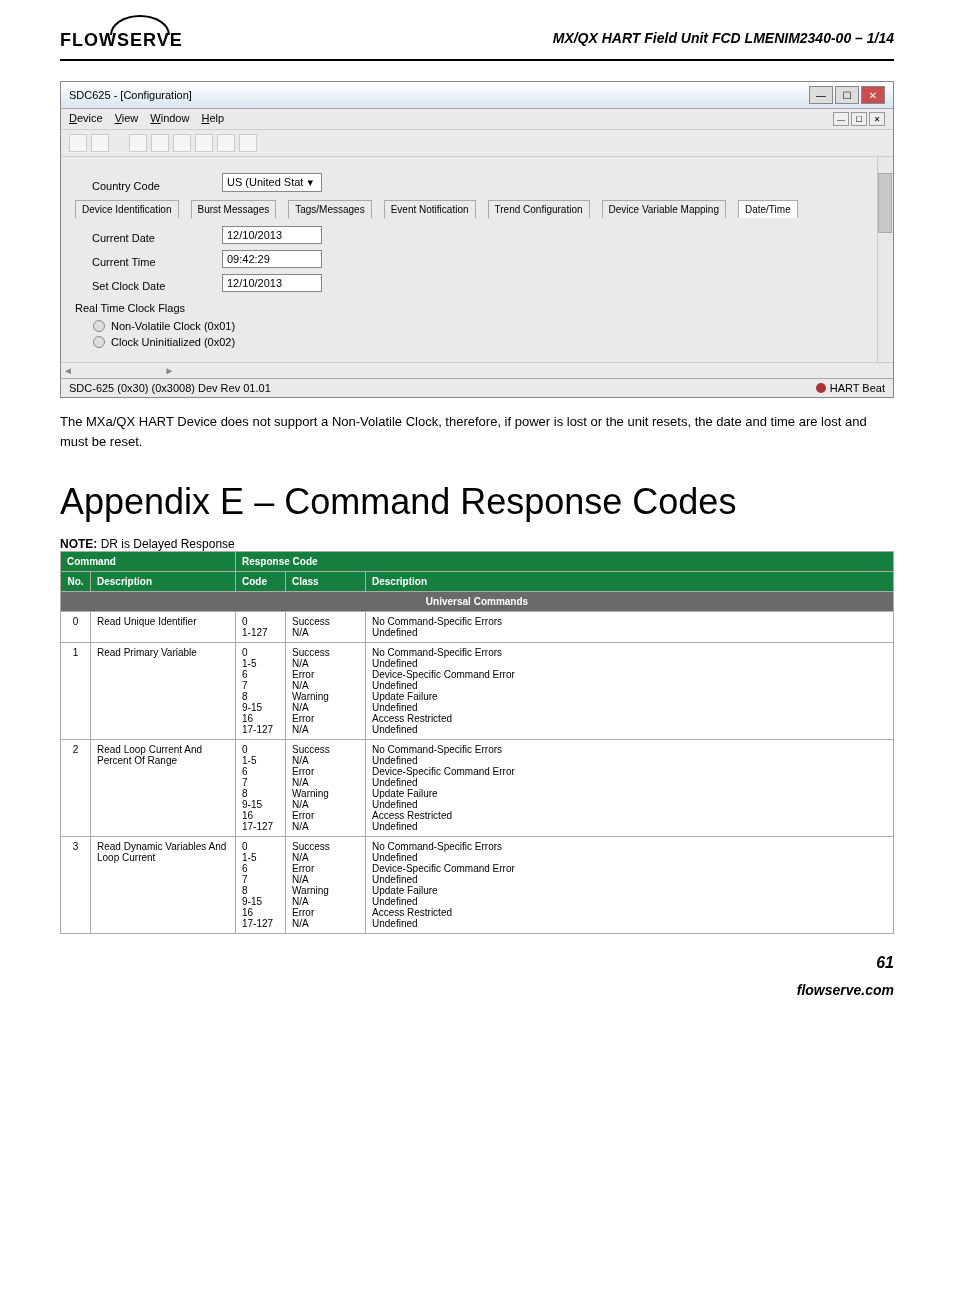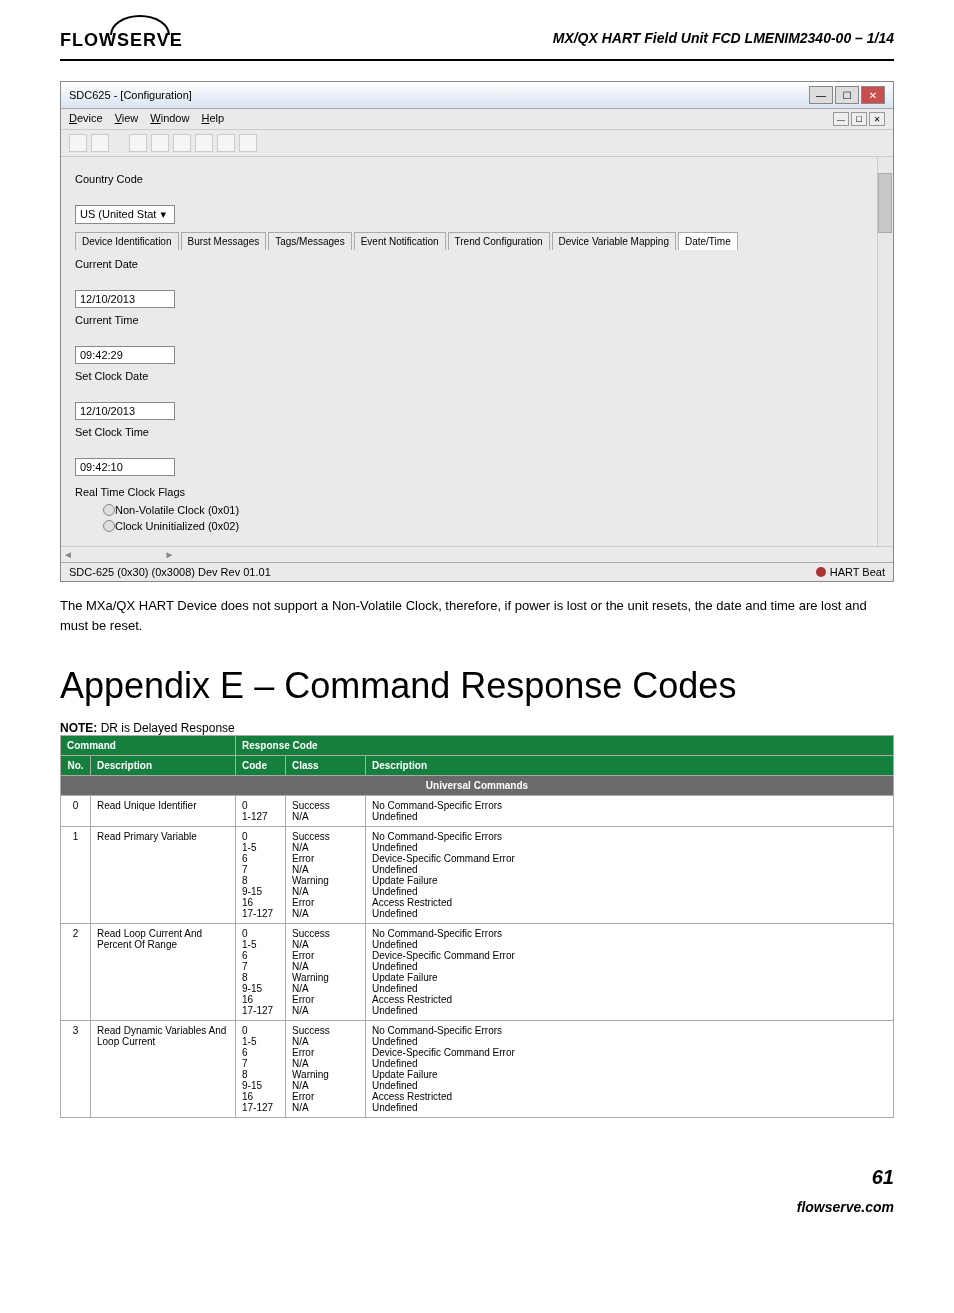--- a/index.html
+++ b/index.html
@@ -17,46 +17,46 @@
 .menubar { padding: 3px 8px; background: #ece9ec; display: flex; justify-content: space-between; border-bottom: 1px solid #ccc; }
 .menu-items { display: flex; gap: 12px; }
 .menu-items span { cursor: default; }
 .menu-items u { text-decoration: underline; }
 .mdi-controls { display: flex; gap: 2px; }
 .mdi-btn { width: 16px; height: 14px; border: 1px solid #999; background: #eee; font-size: 8px; display: flex; align-items: center; justify-content: center; }
 .toolbar { padding: 4px 8px; background: #ece9ec; border-bottom: 1px solid #ccc; display: flex; gap: 4px; }
 .tb-icon { width: 18px; height: 18px; border: 1px solid #ccc; background: #f5f5f5; display: inline-block; }
 .tb-sep { width: 12px; }
 .content-area { background: #ece9ec; padding: 10px 14px; position: relative; }
-.field-row { display: flex; align-items: flex-start; gap: 20px; margin: 6px 0; flex-direction: column; }
+.field-row { display: flex; align-items: flex-end; gap: 20px; margin: 6px 17px; }
 .field-label { width: 110px; font-size: 11px; }
 .field-input { border: 1px solid #888; background: #fff; padding: 2px 4px; font-size: 11px; min-width: 100px; }
 .field-input.dropdown::after { content: "▾"; margin-left: 4px; }
-.tab-strip { display: flex; gap: 2px; margin: 8px 0; font-size: 10px; }
+.tab-strip { display: flex; gap: 12px; margin: 8px 0; font-size: 10px; }
 .tab { padding: 3px 6px; border: 1px solid #aaa; border-bottom: none; background: #ece9ec; cursor: default; }
 .tab.active { background: #fff; font-weight: normal; }
 .send-btn { border: 1px solid #888; background: #ece9ec; padding: 3px 8px; font-size: 11px; margin: 8px 0; display: inline-block; }
-.radio-row { display: flex; align-items: center; gap: 0; margin: 4px 0 4px 28px; font-size: 11px; }
+.radio-row { display: flex; align-items: center; gap: 6px; margin: 4px 0 4px 18px; font-size: 11px; }
 .radio-dot { width: 12px; height: 12px; border: 1px solid #888; border-radius: 50%; background: #ddd; }
 .scroll-area { border-top: 1px solid #ccc; padding: 2px; background: #ece9ec; font-size: 10px; color: #888; }
 .statusbar { display: flex; justify-content: space-between; padding: 3px 8px; background: #ece9ec; border-top: 1px solid #aaa; font-size: 11px; }
 .status-right { display: flex; align-items: center; gap: 4px; }
 .status-dot { width: 10px; height: 10px; border-radius: 50%; background: #a33; display: inline-block; }
 .caption-text { font-size: 13px; line-height: 1.5; margin: 14px 0 30px 0; }
 .appendix-title { font-size: 36px; font-weight: normal; margin: 20px 0 14px 0; font-family: "Arial Narrow", Arial, sans-serif; }
 .note-text { font-size: 12px; margin-bottom: 0; }
 .cmd-table { border-collapse: collapse; width: 100%; font-size: 10px; border: 1px solid #aaa; }
 .cmd-table th, .cmd-table td { border: 1px solid #aaa; padding: 4px 6px; text-align: left; vertical-align: top; }
 .cmd-table thead th { background: #15803d; color: #fff; font-weight: bold; }
 .cmd-table .section-head td { background: #6a6a6a; color: #fff; font-weight: bold; text-align: center; }
 .cmd-table .no-col { width: 30px; text-align: center; }
 .cmd-table .desc-col { width: 145px; }
 .cmd-table .code-col { width: 50px; }
 .cmd-table .class-col { width: 80px; }
-.page-num { text-align: right; font-weight: bold; font-style: italic; font-size: 20px; margin-top: 48px; }
+.page-num { text-align: right; font-weight: bold; font-style: italic; font-size: 16px; margin-top: 20px; }
 .footer-url { text-align: right; font-weight: bold; font-style: italic; font-size: 14px; margin-top: 10px; }
 .vscroll { position: absolute; right: 0; top: 0; bottom: 0; width: 16px; background: #e8e8e8; border-left: 1px solid #ccc; }
 .vscroll-thumb { background: #c8c8c8; border: 1px solid #aaa; width: 14px; height: 60px; margin: 16px 0 0 0; }
 </style>
 </head>
 <body>
 
 <div class="header">
   <div class="logo">
     <div class="logo-arc"></div>
@@ -122,24 +122,20 @@
       <span class="field-label">Current Date</span>
       <span class="field-input">12/10/2013</span>
     </div>
     <div class="field-row">
       <span class="field-label">Current Time</span>
       <span class="field-input">09:42:29</span>
     </div>
     <div class="field-row">
       <span class="field-label">Set Clock Date</span>
       <span class="field-input">12/10/2013</span>
-    </div>
-    <div class="field-row">
-      <span class="field-label">Set Clock Time</span>
-      <span class="field-input">09:42:10</span>
     </div>
 
 
     <div style="margin:10px 0 6px 0; font-size:11px;">Real Time Clock Flags</div>
     <div class="radio-row">
       <span class="radio-dot"></span>
       <span>Non-Volatile Clock (0x01)</span>
     </div>
     <div class="radio-row">
       <span class="radio-dot"></span>

